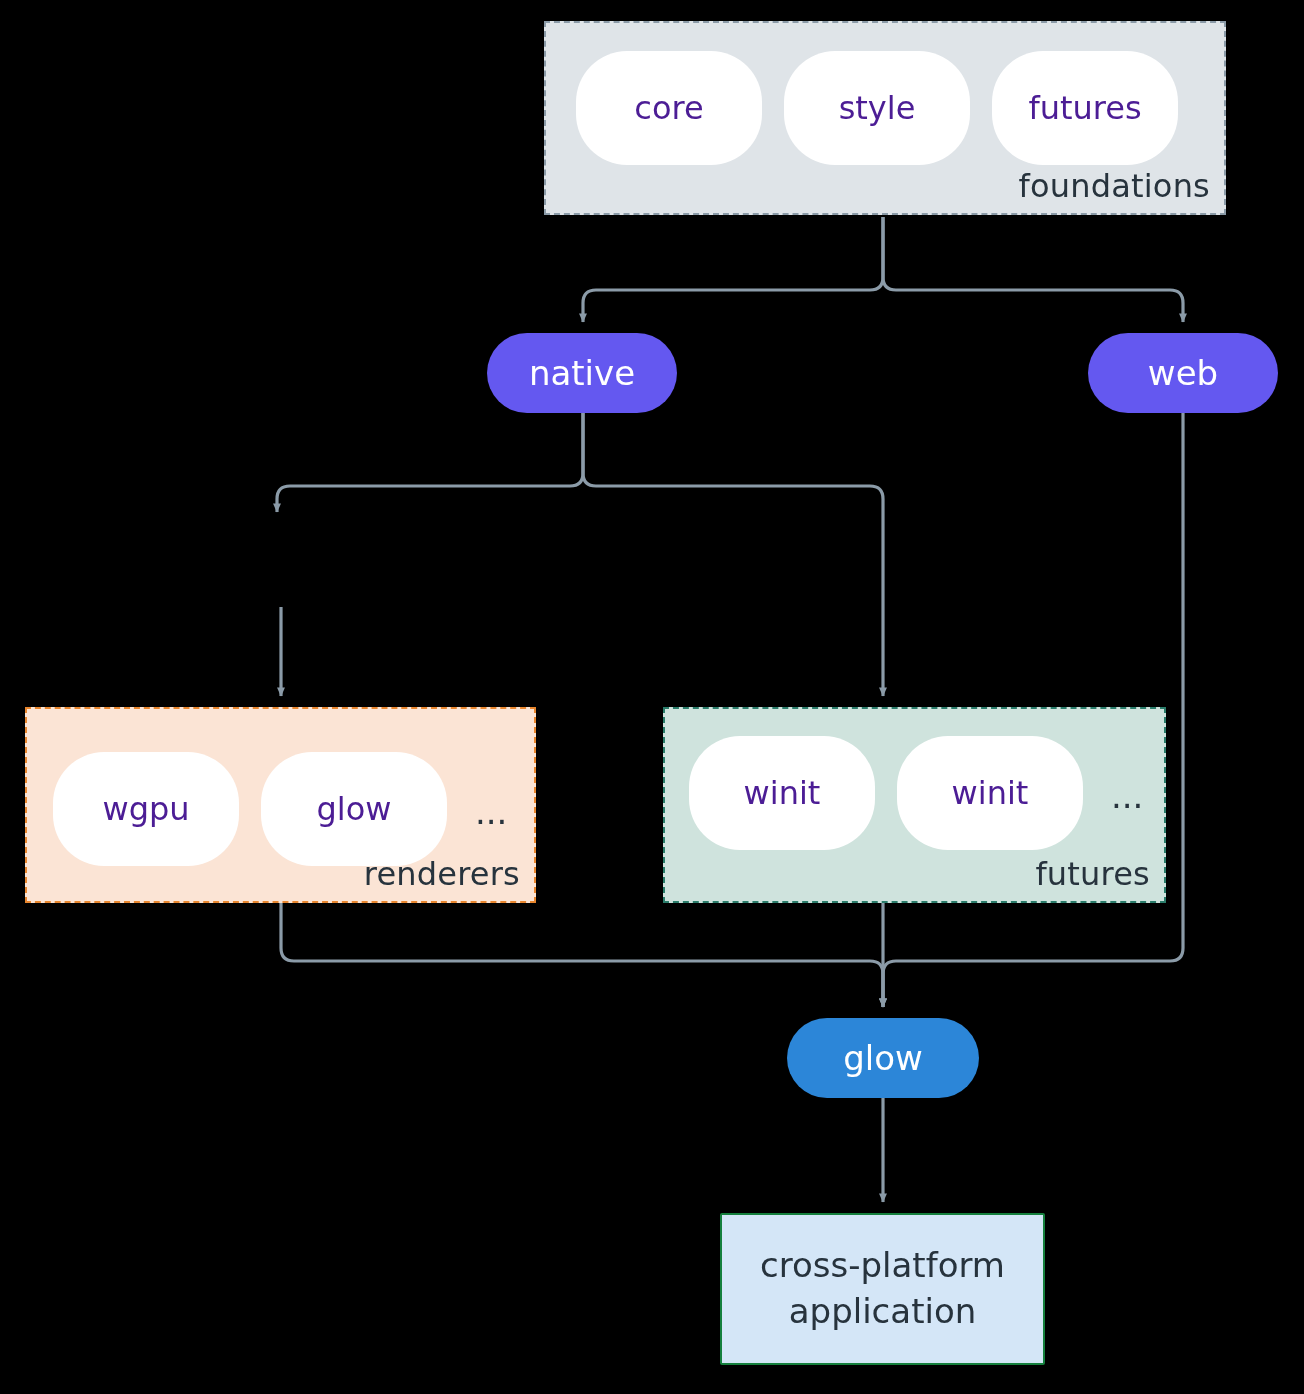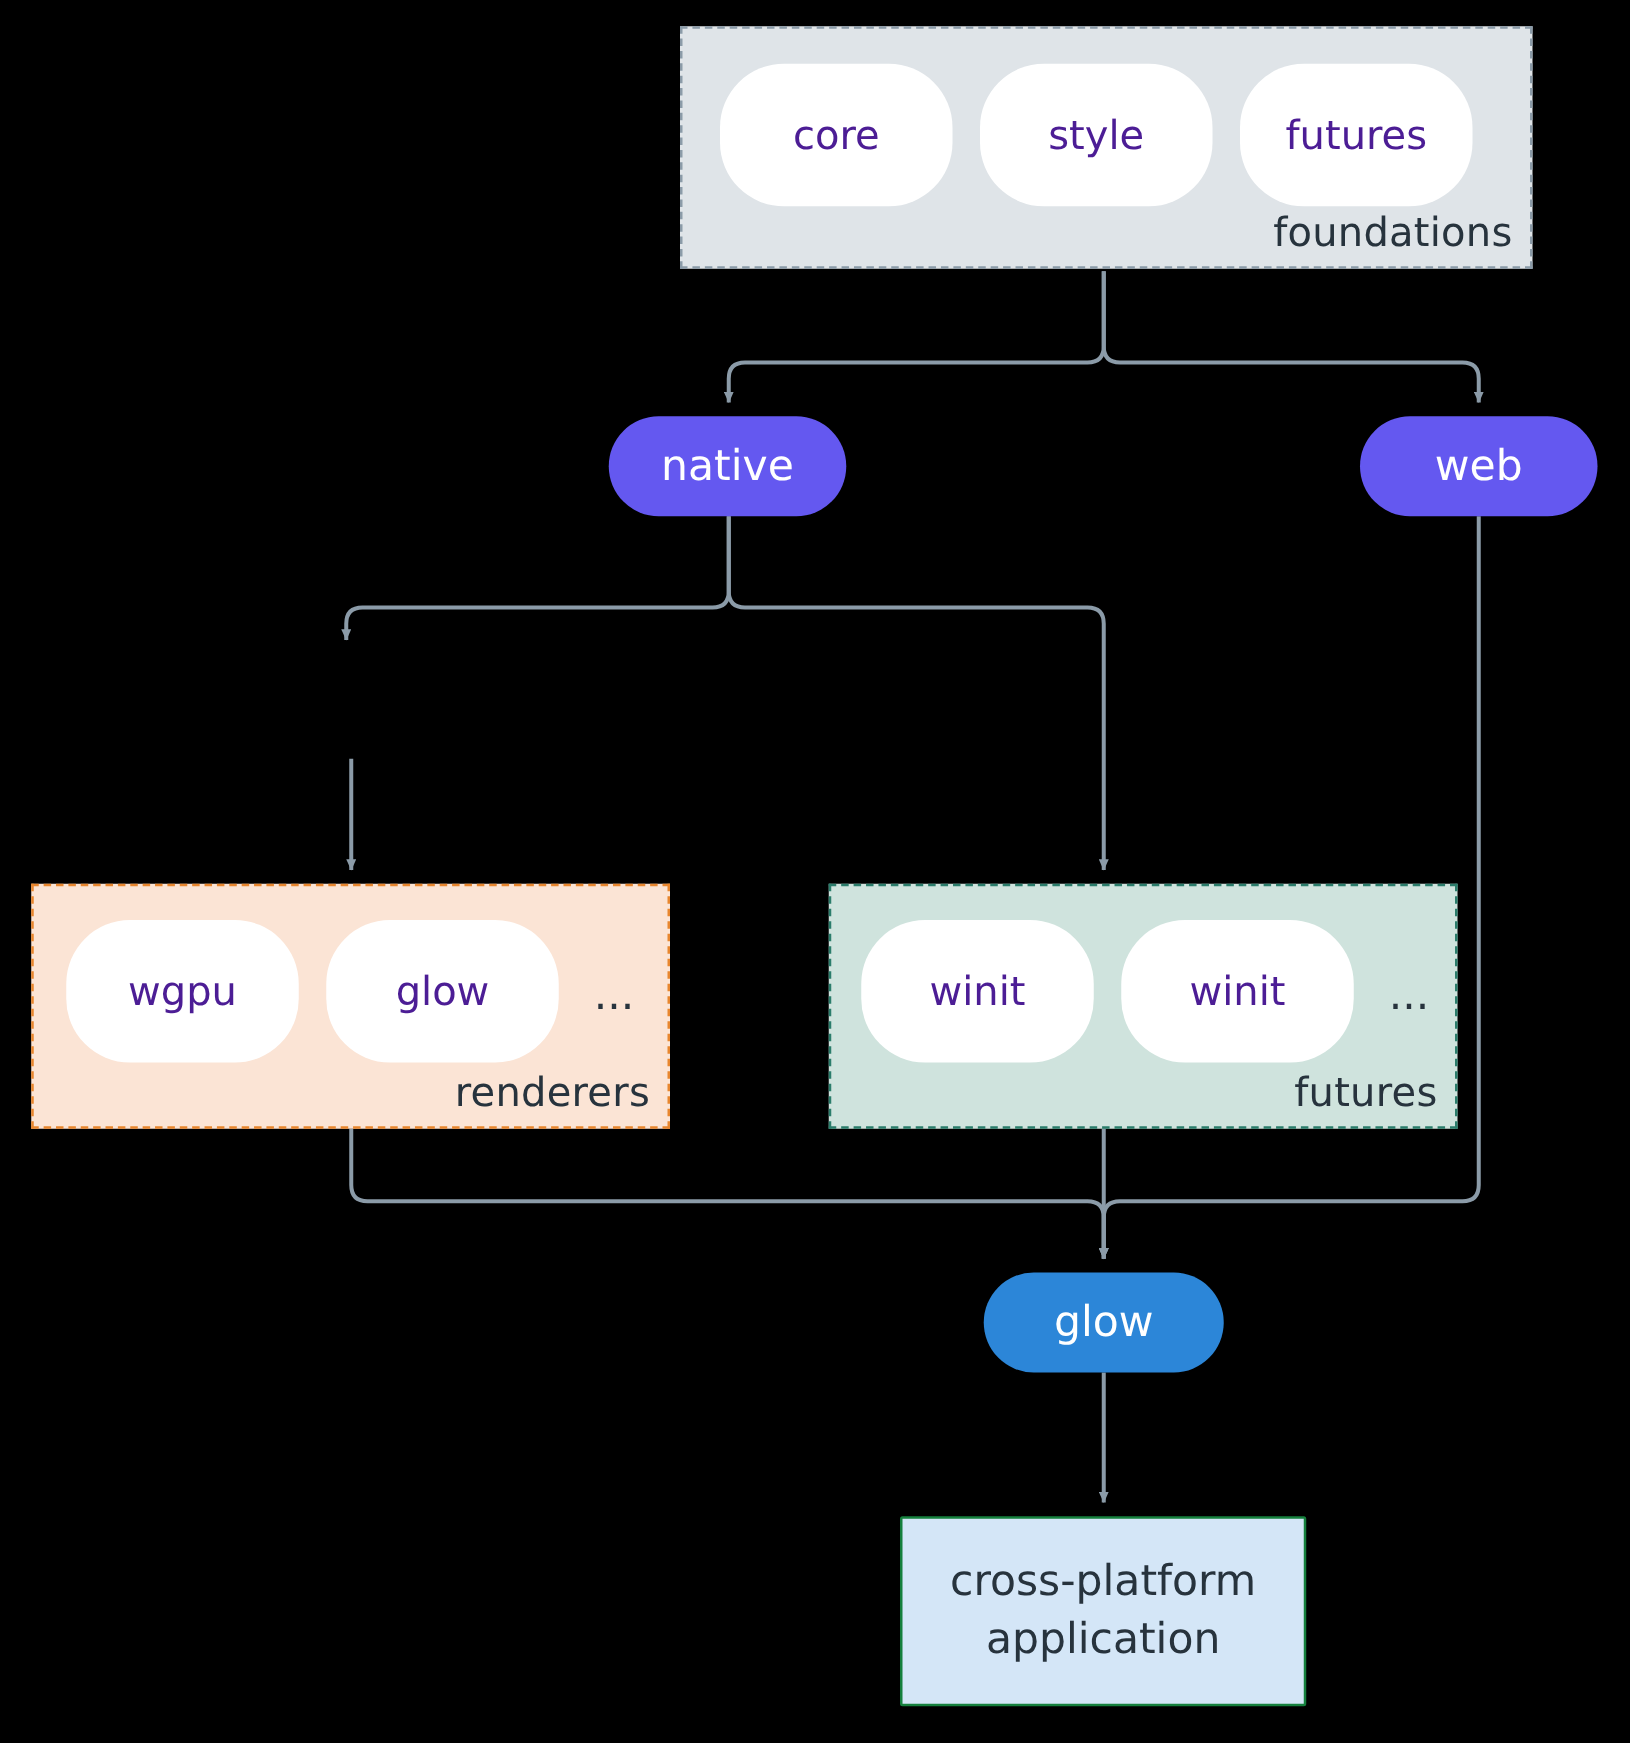--- a/index.html
+++ b/index.html
@@ -64,21 +64,21 @@
   #cluster-renderers {
     left: 25px;
     top: 707px;
     width: 511px;
     height: 196px;
     background: #FBE4D5;
     border: 2px dashed #E8862E;
   }
   #cluster-renderers .cluster-items {
     left: 26px;
-    top: 27px;
+    top: 43px;
   }
 
   #cluster-shells {
     left: 633px;
     top: 707px;
     width: 503px;
     height: 196px;
     background: #CFE3DD;
     border: 2px dashed #2B7D6B;
     margin-left: 30px;

